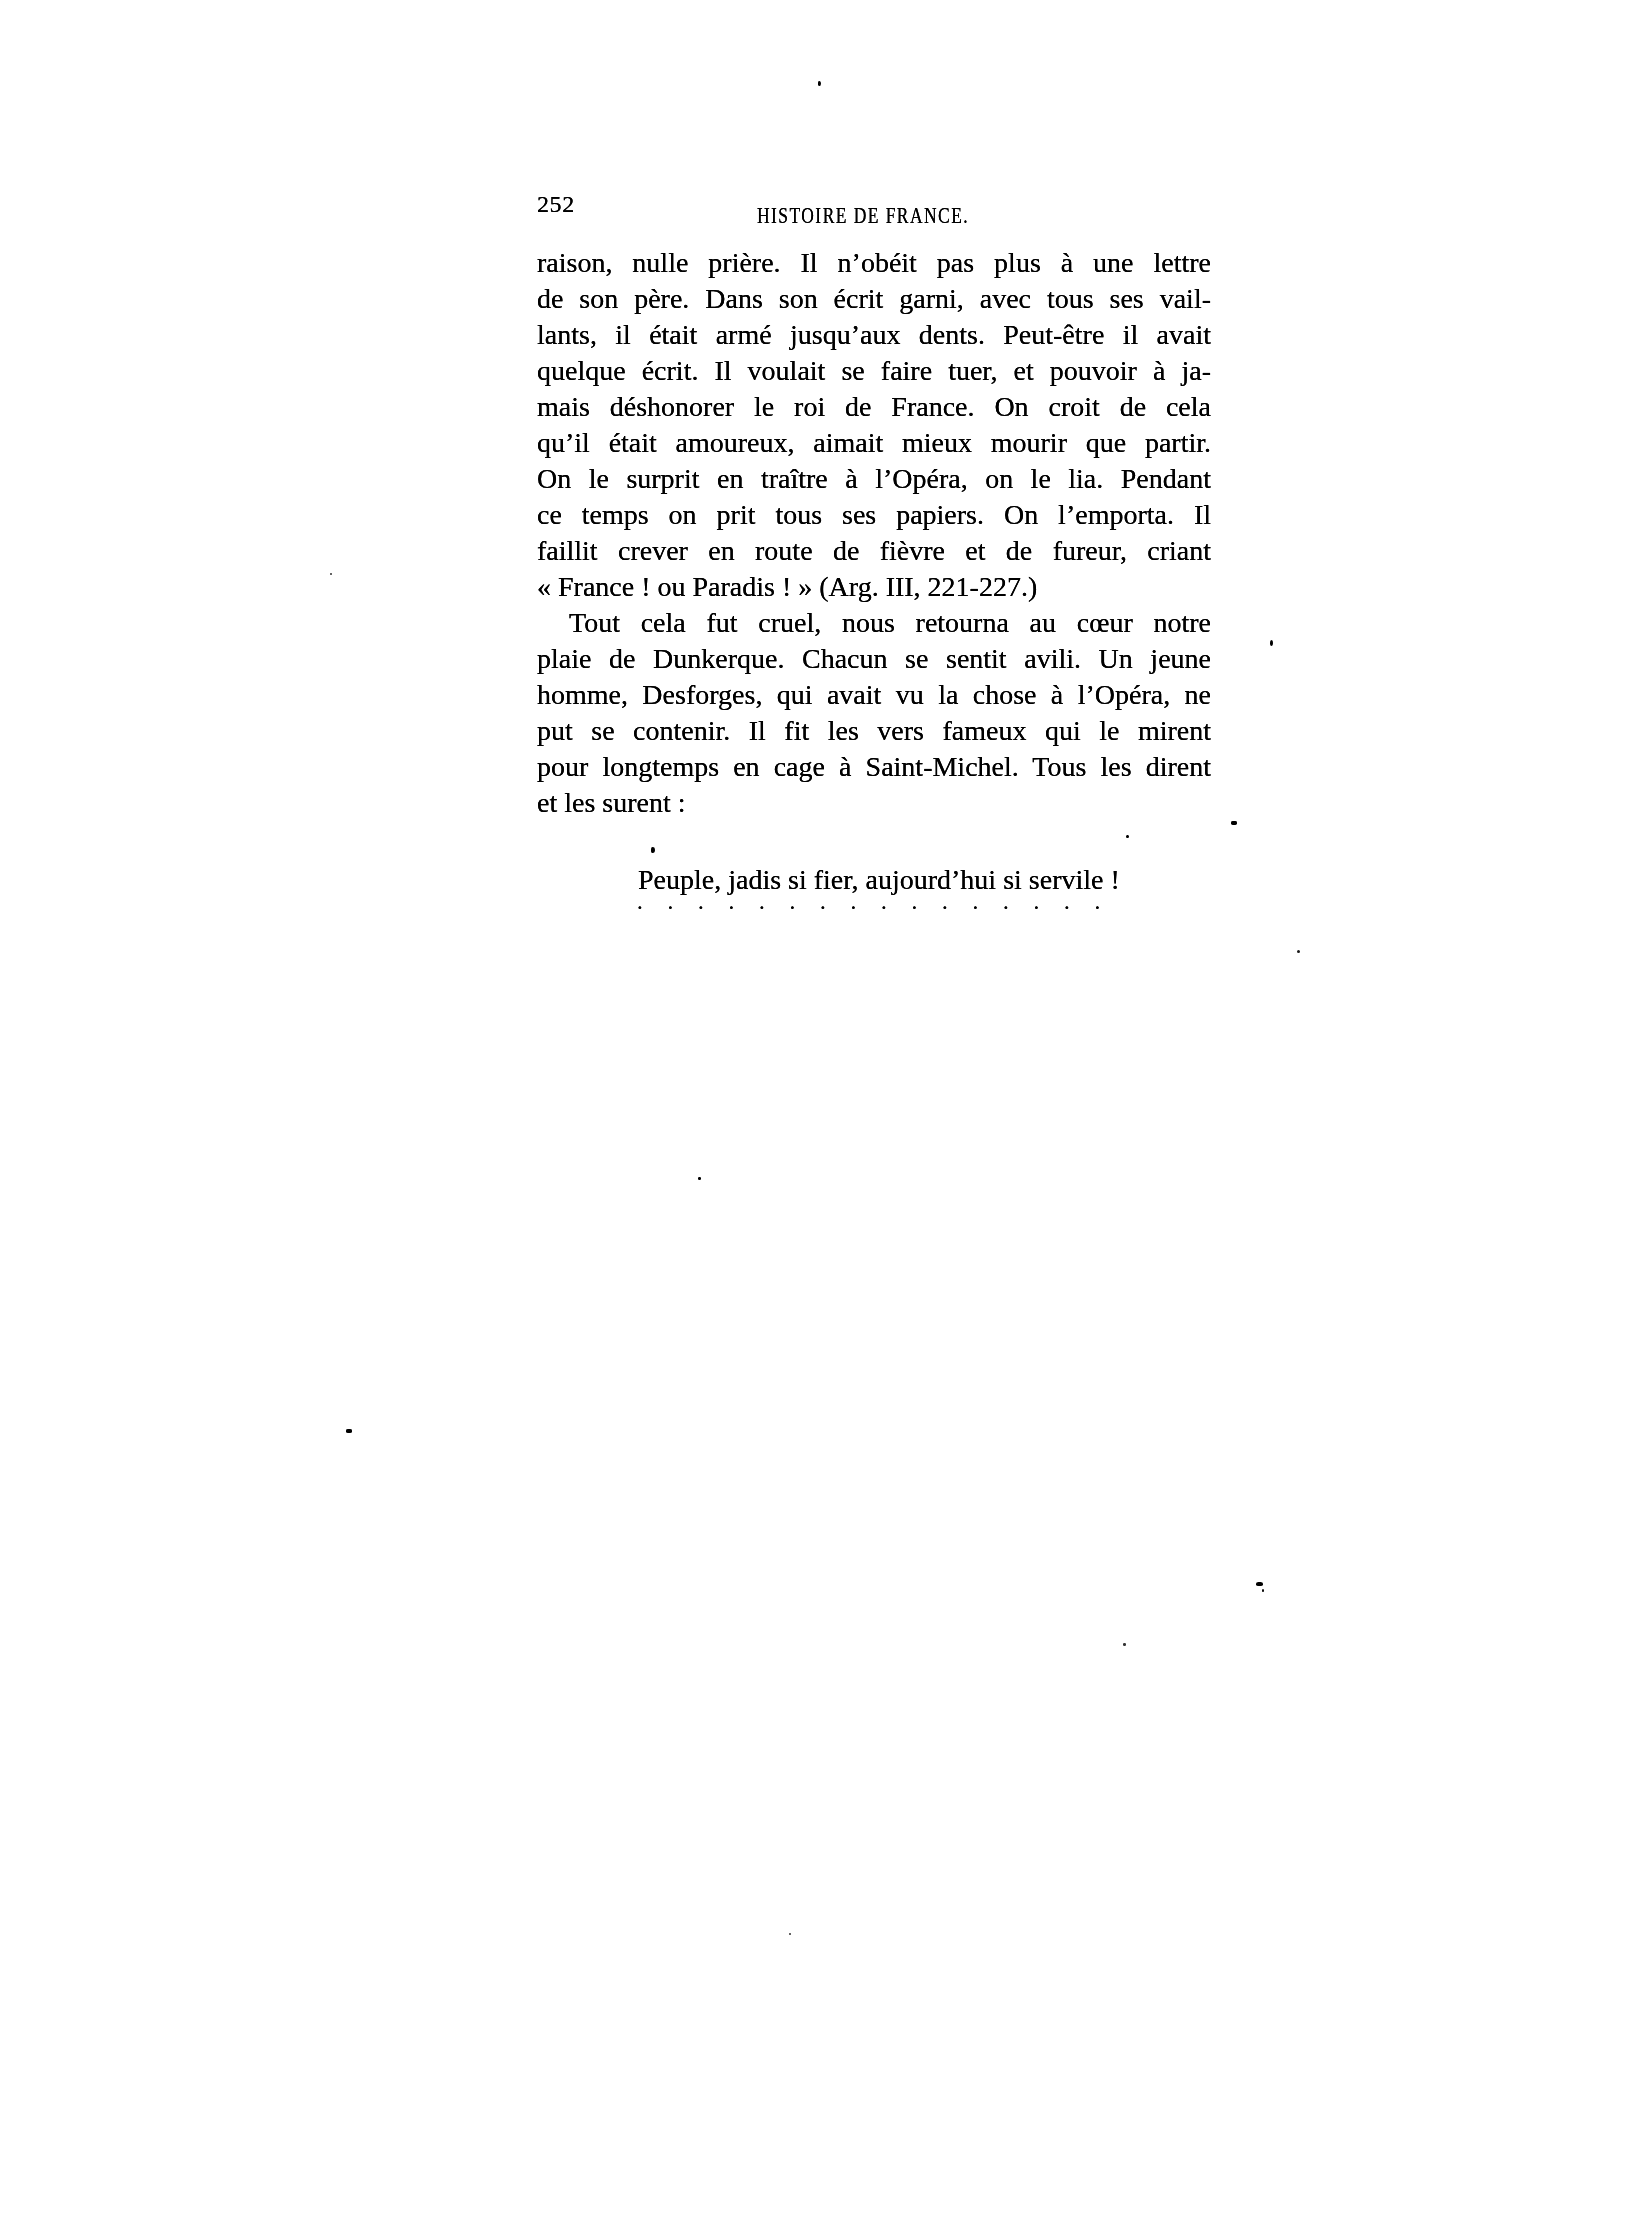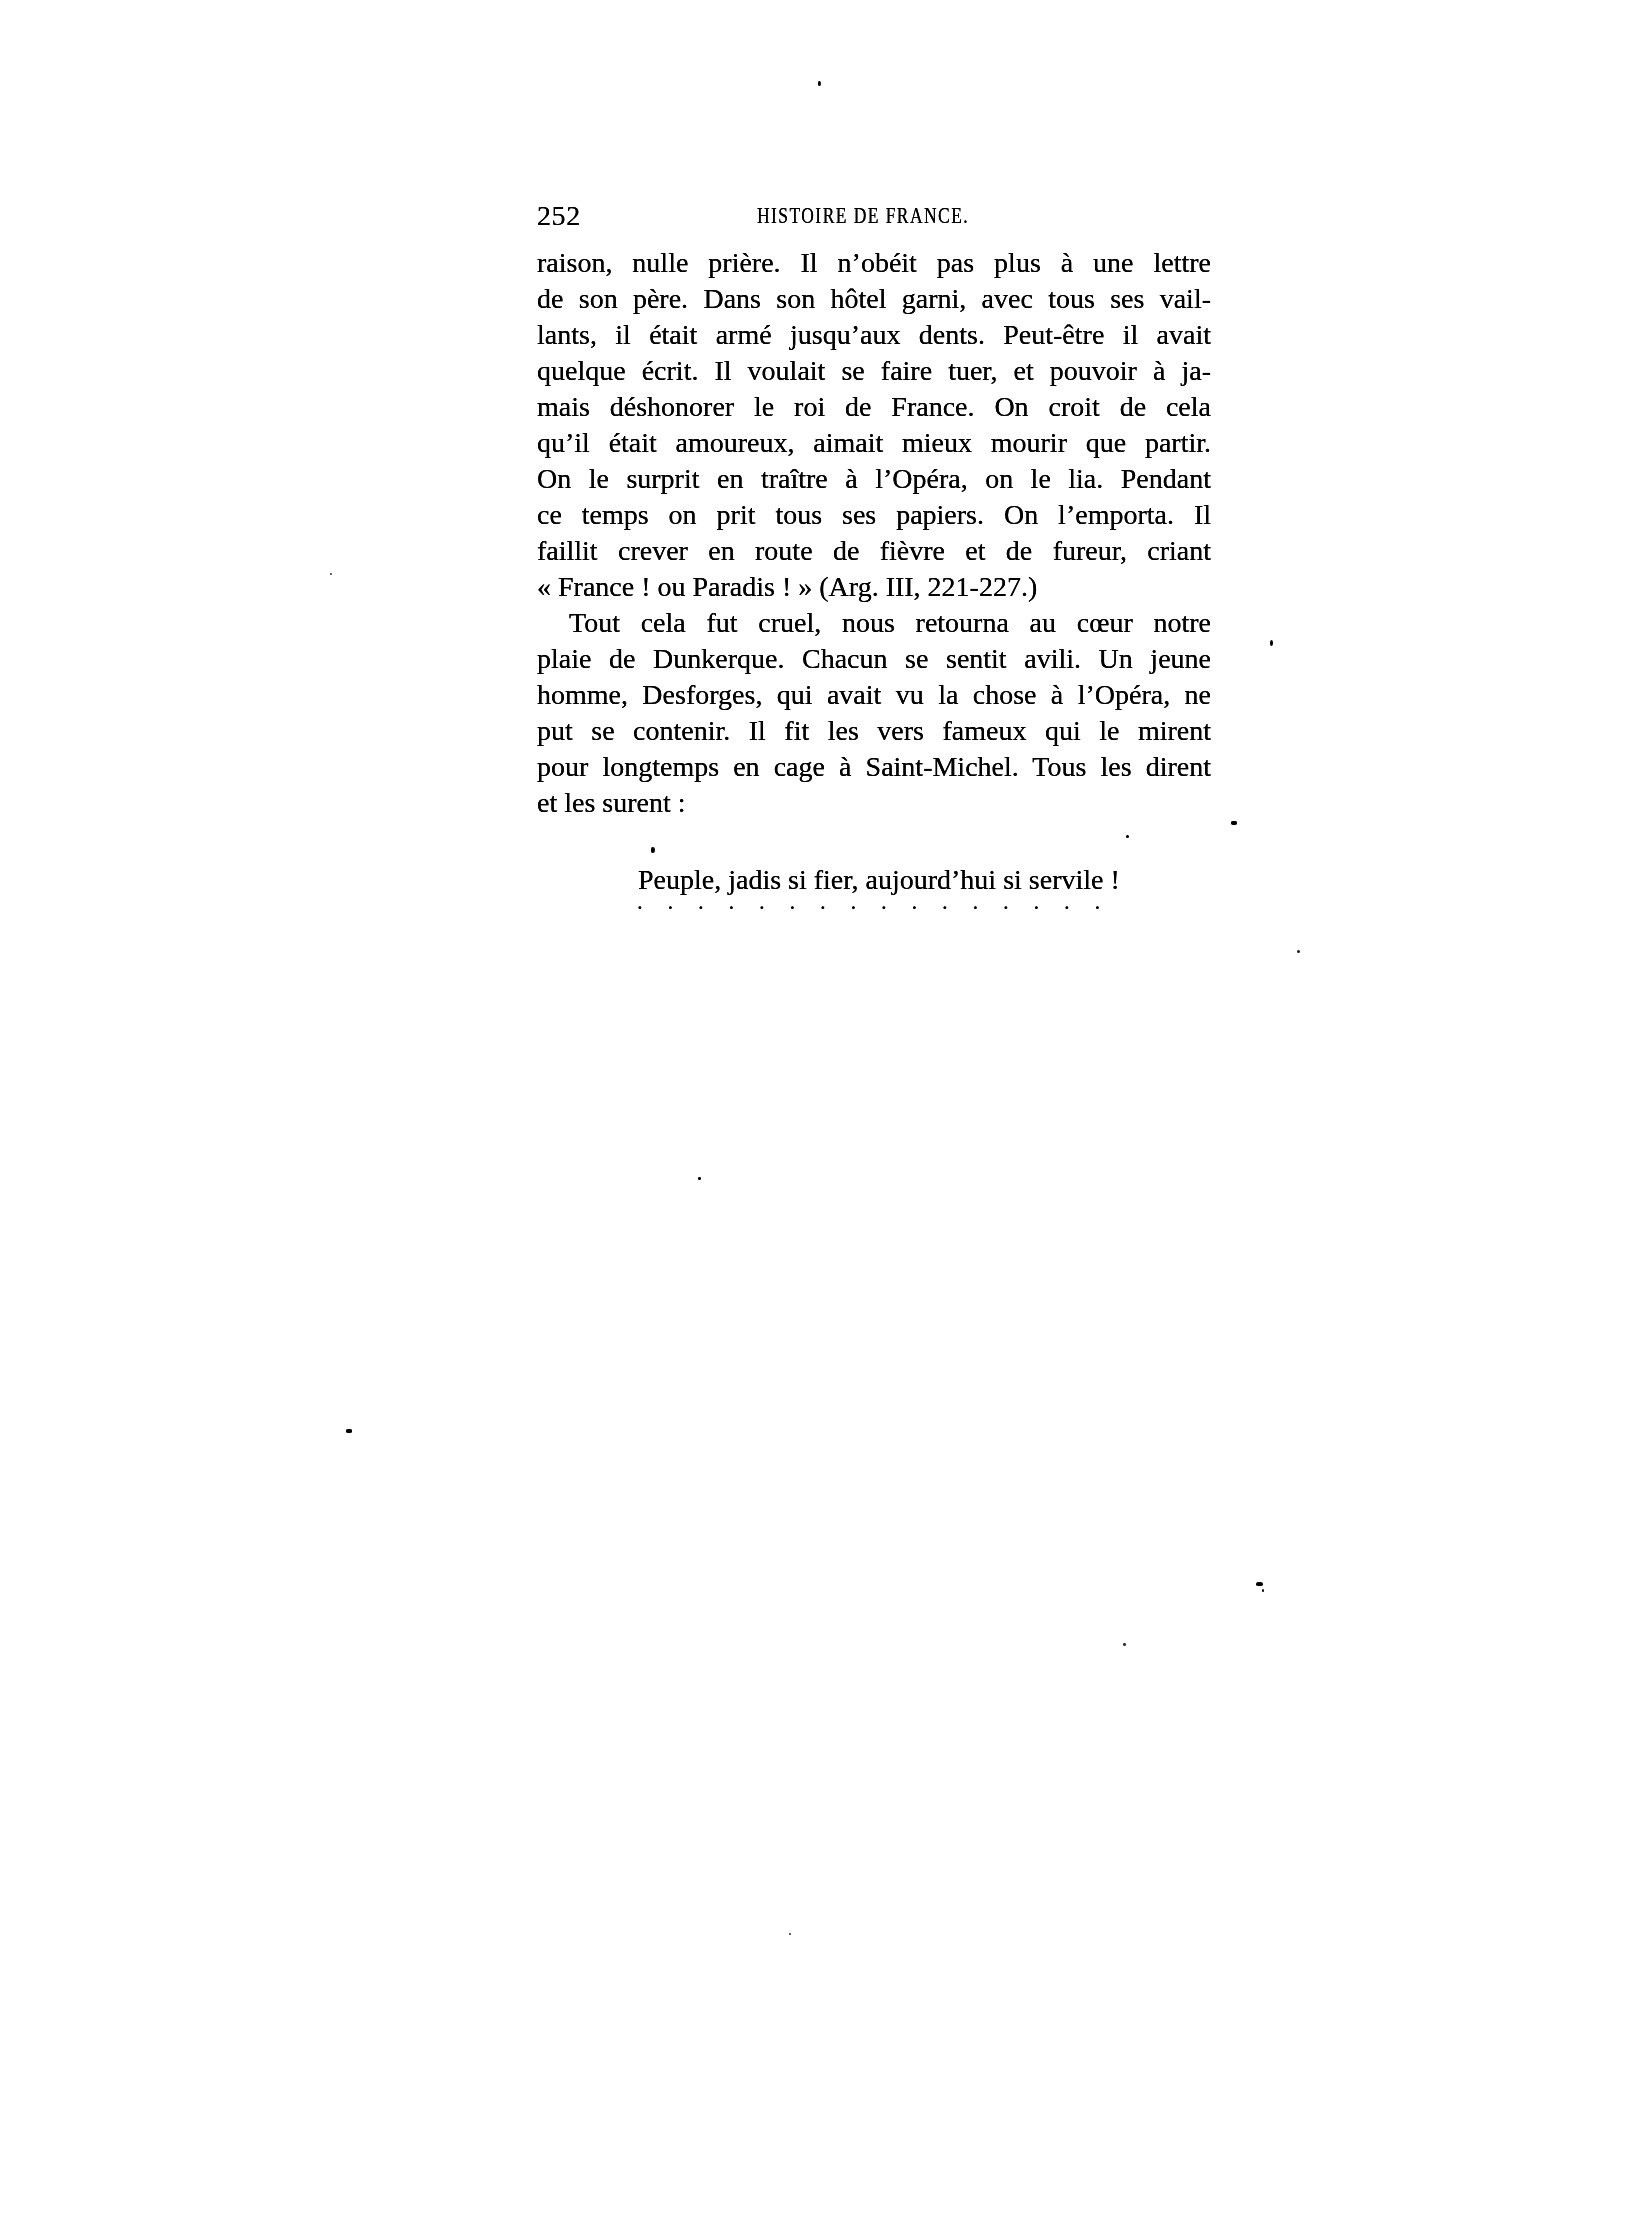--- a/index.html
+++ b/index.html
@@ -8,22 +8,22 @@
     width: 1646px;
     height: 2227px;
     background: #ffffff;
     overflow: hidden;
     font-family: "Liberation Serif", "DejaVu Serif", serif;
     color: #000;
   }
   
   .pageno {
     position: absolute;
-    left: 537px; top: 204px;
-    font-size: 28px; line-height: 24px;
+    left: 537px; top: 192px;
+    font-size: 24px; line-height: 24px;
     letter-spacing: 0.6px;
     text-shadow: 0 0 0.6px #000;
   }
   .runhead {
     position: absolute;
     left: 757px; top: 204px;
     width: 321px;
     font-size: 23px; line-height: 24px;
     letter-spacing: 1.9px;
     white-space: nowrap;
@@ -86,21 +86,21 @@
 </head>
 <body>
 
 <div class="page">
 
   <div class="pageno">252</div>
   <div class="runhead">HISTOIRE DE FRANCE.</div>
 
   <div class="textblock">
     <div class="line j">raison, nulle prière. Il n’obéit pas plus à une lettre</div>
-    <div class="line j">de son père. Dans son hôtel garni, avec tous ses vail-</div>
+    <div class="line j">de son père. Dans son écrit garni, avec tous ses vail-</div>
     <div class="line j">lants, il était armé jusqu’aux dents. Peut-être il avait</div>
     <div class="line j">quelque écrit. Il voulait se faire tuer, et pouvoir à ja-</div>
     <div class="line j">mais déshonorer le roi de France. On croit de cela</div>
     <div class="line j">qu’il était amoureux, aimait mieux mourir que partir.</div>
     <div class="line j">On le surprit en traître à l’Opéra, on le lia. Pendant</div>
     <div class="line j">ce temps on prit tous ses papiers. On l’emporta. Il</div>
     <div class="line j">faillit crever en route de fièvre et de fureur, criant</div>
     <div class="line"><span>« France ! ou Paradis ! » (</span><span class="it">Arg</span><span>. III, 221-227.)</span></div>
     <div class="line j ind">Tout cela fut cruel, nous retourna au cœur notre</div>
     <div class="line j">plaie de Dunkerque. Chacun se sentit avili. Un jeune</div>

